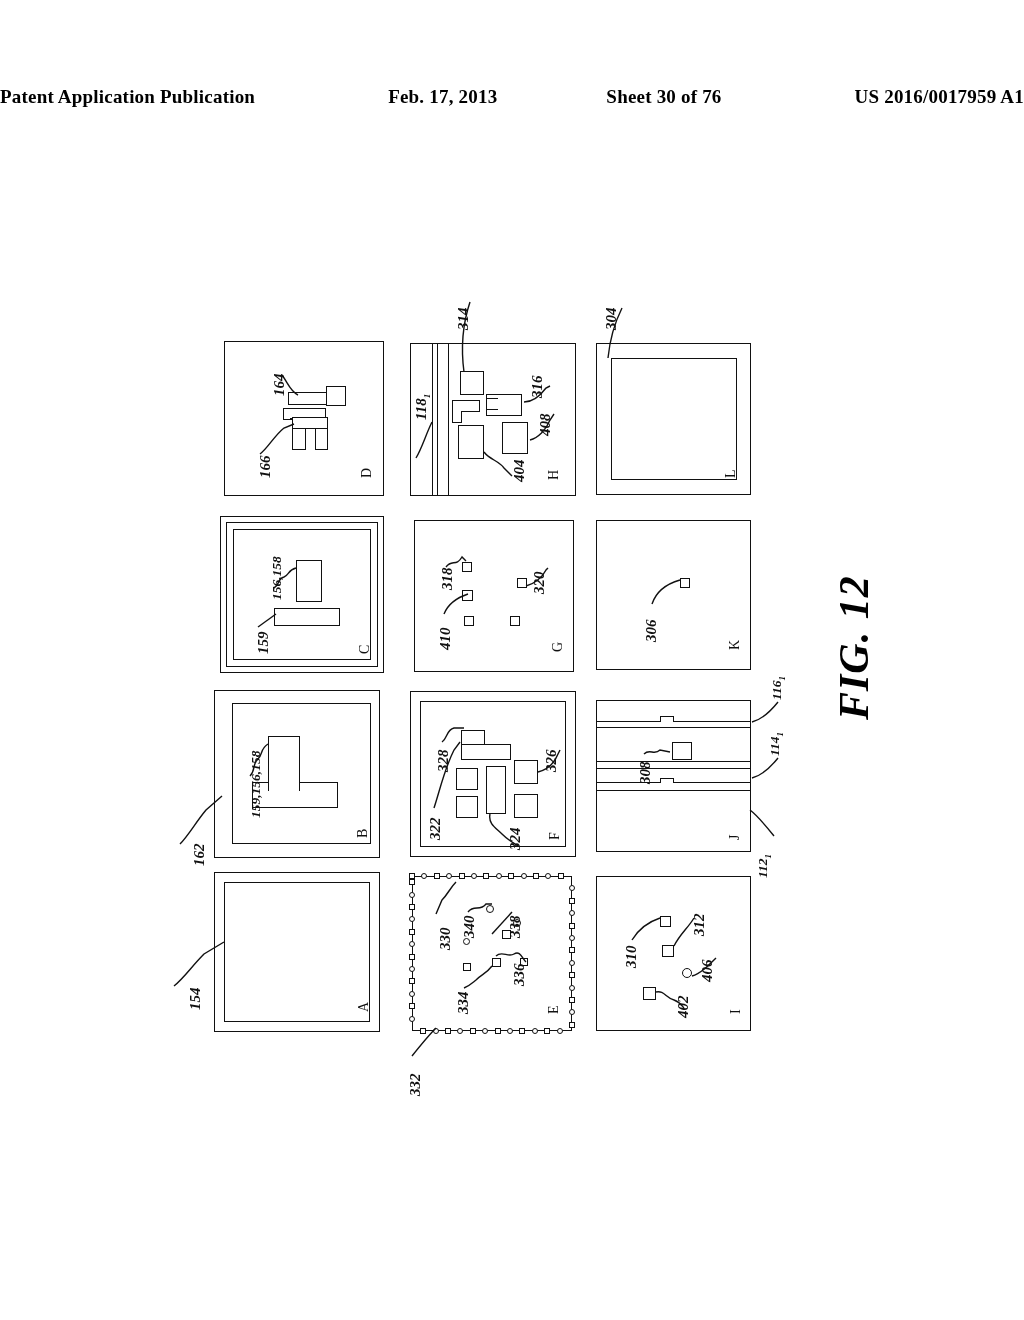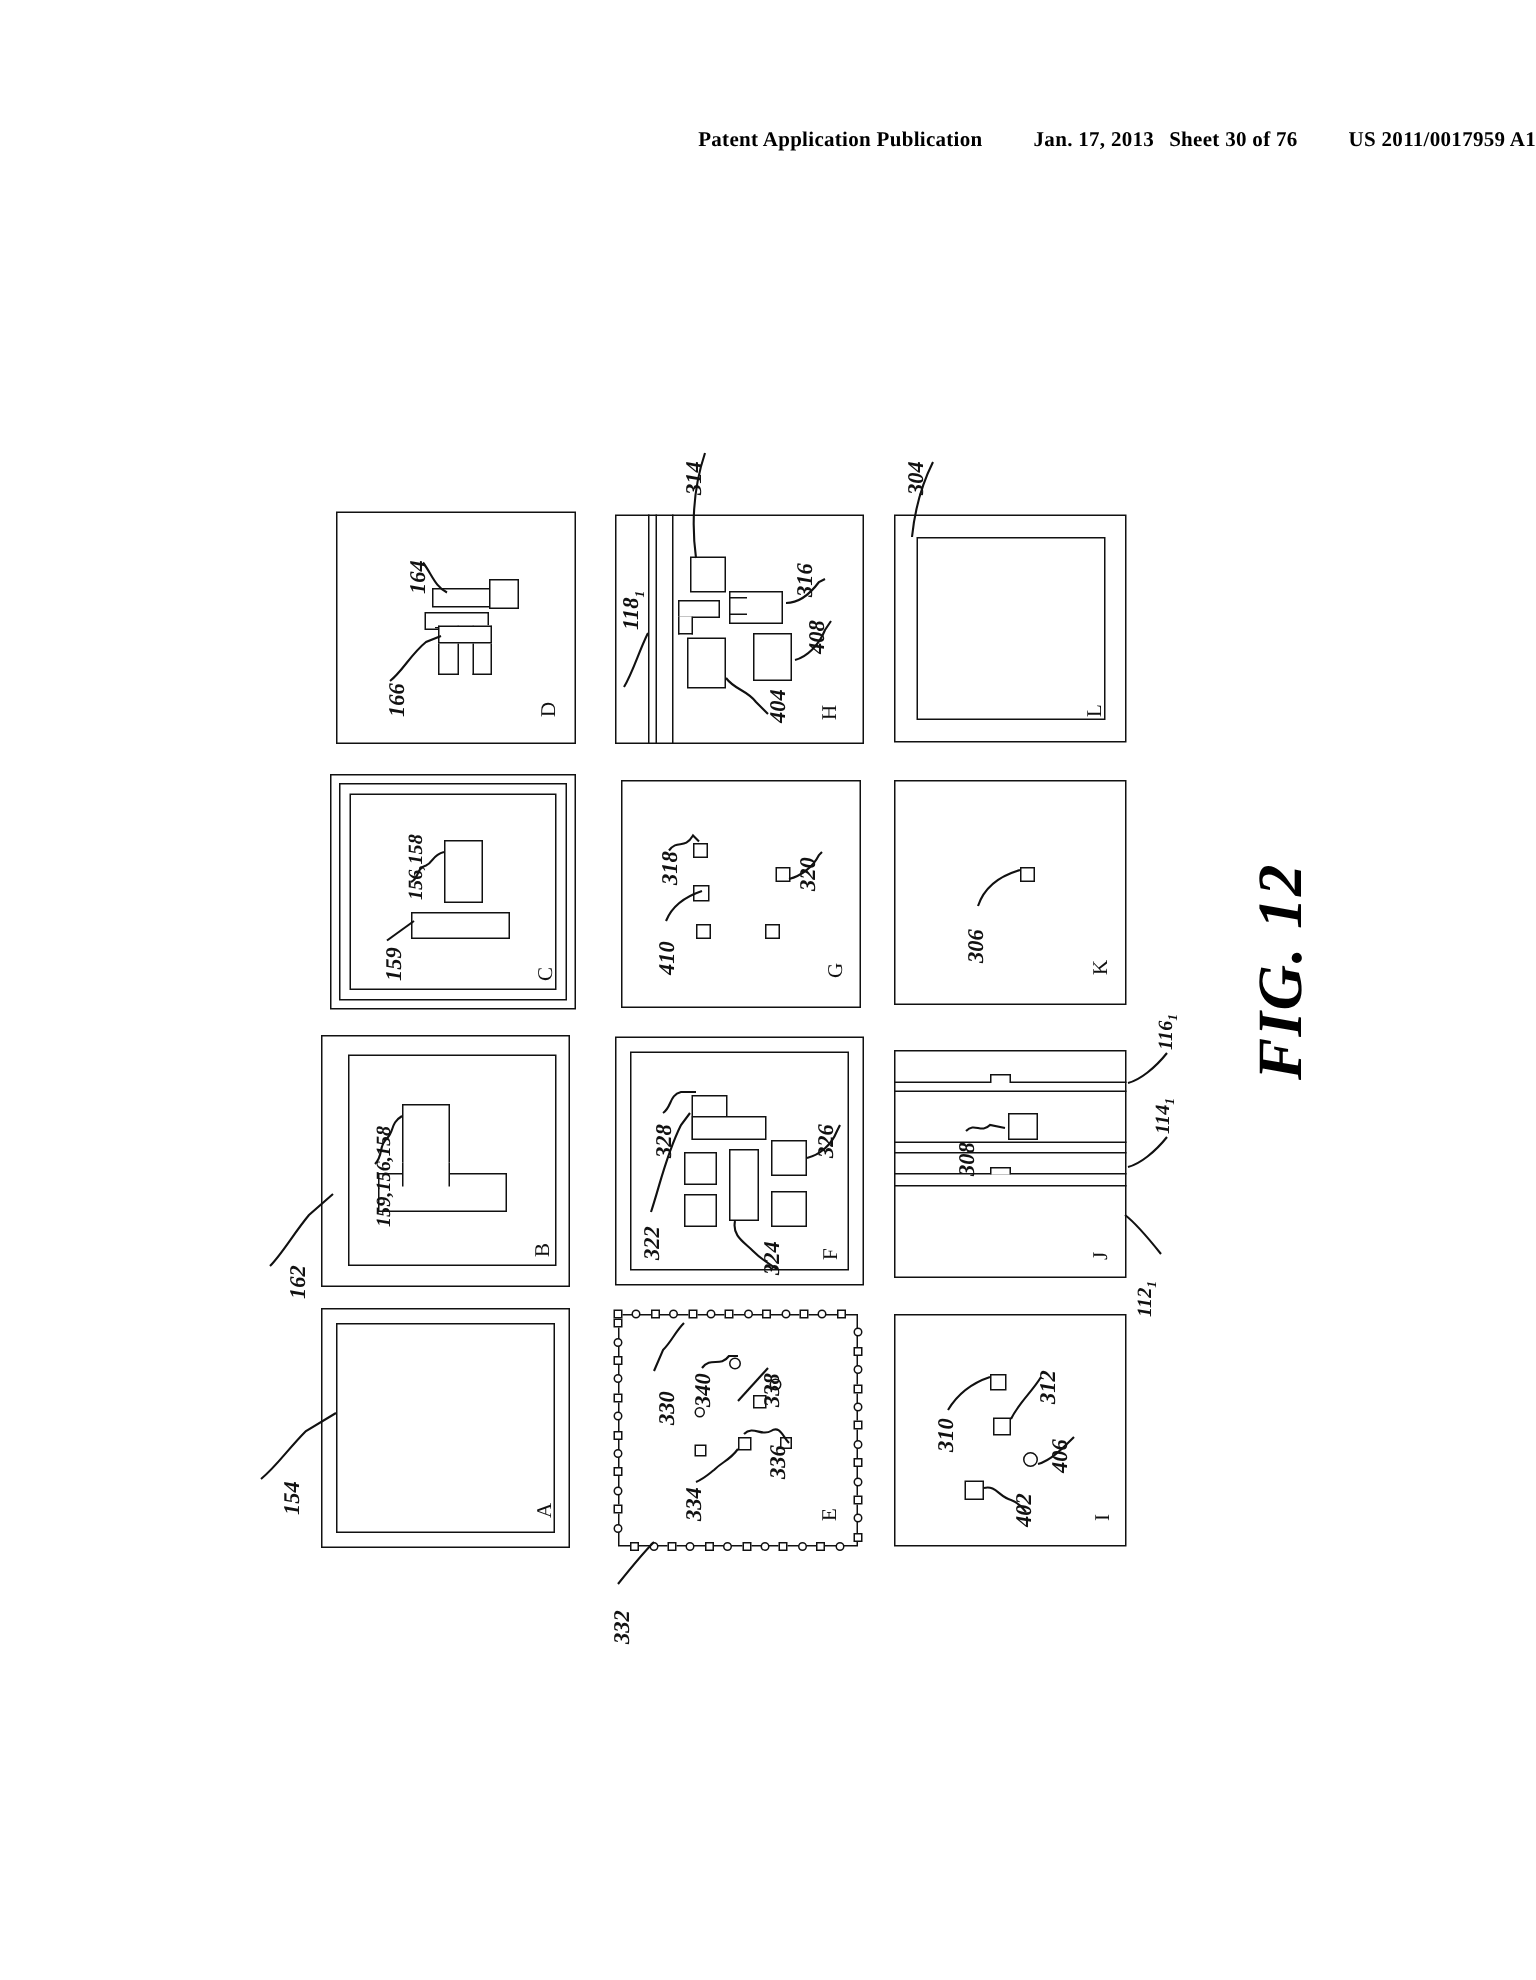--- a/index.html
+++ b/index.html
@@ -4,23 +4,23 @@
 <style>
   html,body{margin:0;padding:0;background:#fff;}
   body{
     width:1024px;height:1320px;position:relative;overflow:hidden;
     font-family:"Liberation Serif", serif;color:#000;
   }
 
   
   #hdr{
     position:absolute;left:0;top:86px;width:1024px;
-    display:flex;justify-content:flex-end;align-items:baseline;
+    display:flex;justify-content:space-between;align-items:baseline;
     font-family:"Liberation Serif", serif;
-    font-weight:bold;font-size:14px;letter-spacing:.2px;
+    font-weight:bold;font-size:19px;letter-spacing:.2px;
     white-space:nowrap;
   }
   #hdr .seg{display:inline-block;}
   #hdr .gap{display:inline-block;width:34px;}
   #hdr .gap-sm{display:inline-block;width:10px;}
 
   
   #sheet{position:absolute;left:0;top:0;width:1024px;height:1320px;}
 
   
@@ -81,25 +81,25 @@
   }
   
   .sq{position:absolute;box-sizing:border-box;border:1.4px solid #111;background:#fff;}
 </style>
 </head>
 <body>
 
 <div id="hdr">
   <span class="seg">Patent Application Publication</span>
   <span class="gap"></span>
-  <span class="seg">Jan. 17, 2013</span>
+  <span class="seg">Feb. 17, 2013</span>
   <span class="gap-sm"></span>
   <span class="seg">Sheet 30 of 76</span>
   <span class="gap"></span>
-  <span class="seg">US 2011/0017959 A1</span>
+  <span class="seg">US 2016/0017959 A1</span>
 </div>
 
 <div id="sheet">
 
   <div class="panel">
     <div class="frm" style="left:214px;top:872px;width:166px;height:160px;"></div>
     <div class="inner" style="left:224px;top:882px;width:146px;height:140px;"></div>
     <svg class="lead" style="left:170px;top:930px;width:70px;height:60px;">
       <path d="M4 56 C 14 48, 22 36, 34 24 L 54 12"></path>
     </svg>

